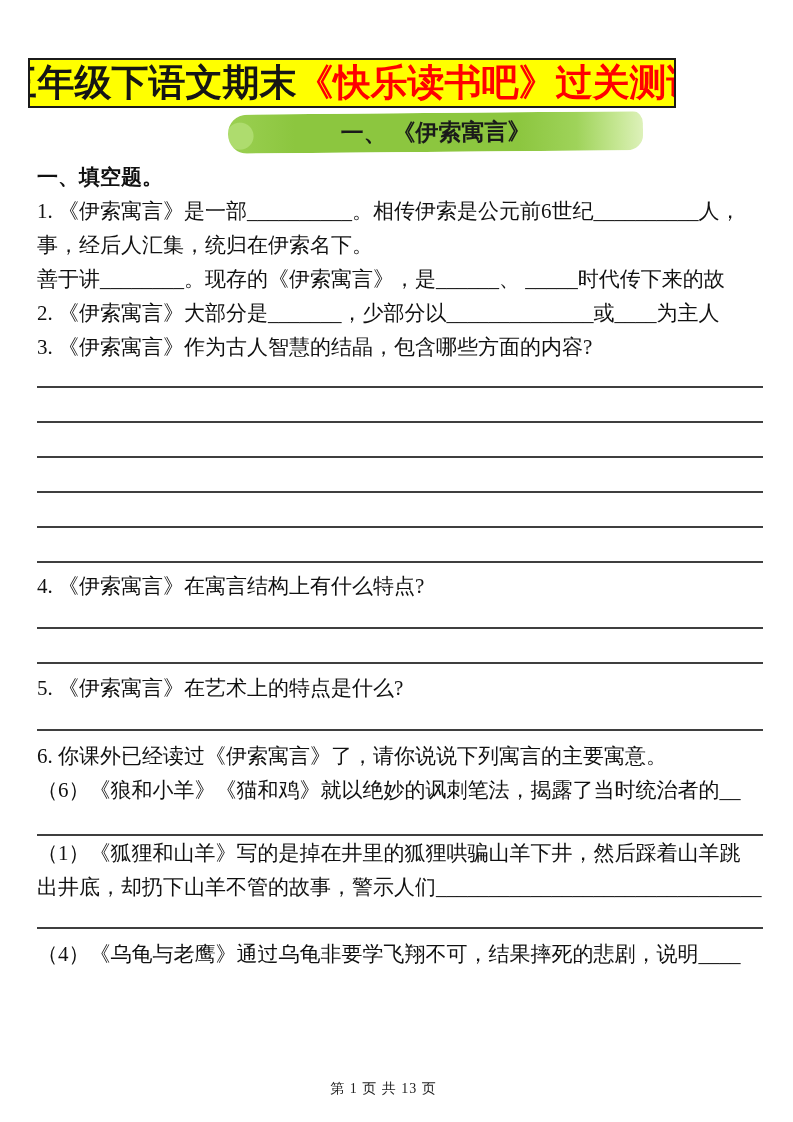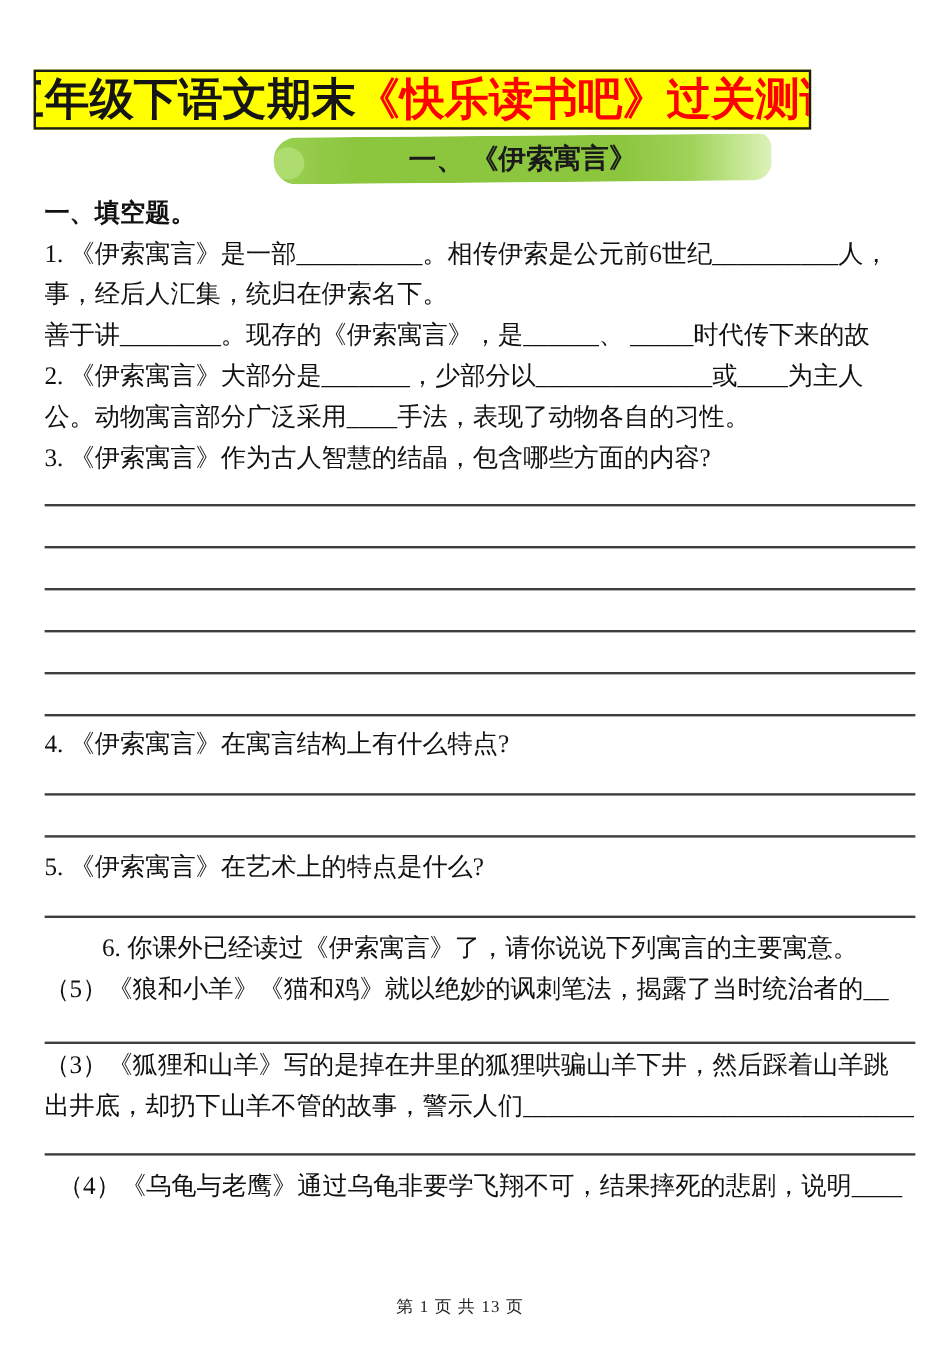--- a/index.html
+++ b/index.html
@@ -61,21 +61,21 @@
   .doc-body p {
     margin: 0;
     white-space: nowrap;
   }
   .section-heading {
     font-weight: bold;
     font-size: 21px;
   }
   .mt6 { margin-top: 6px !important; }
   .mt7 { margin-top: 7px !important; }
-  .mt8 { margin-top: 8px !important; text-align: center; }
+  .mt8 { margin-top: 8px !important; }
   
   .lines .line {
     height: 33px;
     border-bottom: 2px solid #3f3f3f;
   }
   .g1 .line.first { height: 22px; }
   .g2 .line.first { height: 24px; }
   .g3 .line.first { height: 24px; }
   .g4 .line.first { height: 27px; }
   .g5 .line.first { height: 23px; }
@@ -105,21 +105,20 @@
   </div>
 
   <div class="doc-body">
     <p class="section-heading">一、填空题。</p>
 
     <p>1. 《伊索寓言》是一部__________。相传伊索是公元前6世纪__________人，</p>
     <p>事，经后人汇集，统归在伊索名下。</p>
     <p>善于讲________。现存的《伊索寓言》，是______、 _____时代传下来的故</p>
 
     <p>2. 《伊索寓言》大部分是_______，少部分以______________或____为主人</p>
-    <p>公。动物寓言部分广泛采用____手法，表现了动物各自的习性。</p>
 
     <p>3. 《伊索寓言》作为古人智慧的结晶，包含哪些方面的内容?</p>
     <div class="lines g1">
       <div class="line first"></div>
       <div class="line"></div>
       <div class="line"></div>
       <div class="line"></div>
       <div class="line"></div>
       <div class="line"></div>
     </div>
@@ -129,26 +128,26 @@
       <div class="line first"></div>
       <div class="line"></div>
     </div>
 
     <p class="mt7">5. 《伊索寓言》在艺术上的特点是什么?</p>
     <div class="lines g3">
       <div class="line first"></div>
     </div>
 
     <p class="mt8">6. 你课外已经读过《伊索寓言》了，请你说说下列寓言的主要寓意。</p>
-    <p>（5）《狼和小羊》《猫和鸡》就以绝妙的讽刺笔法，揭露了当时统治者的__</p>
+    <p>（6）《狼和小羊》《猫和鸡》就以绝妙的讽刺笔法，揭露了当时统治者的__</p>
     <div class="lines g4">
       <div class="line first"></div>
     </div>
 
-    <p>（3）《狐狸和山羊》写的是掉在井里的狐狸哄骗山羊下井，然后踩着山羊跳</p>
+    <p>（1）《狐狸和山羊》写的是掉在井里的狐狸哄骗山羊下井，然后踩着山羊跳</p>
     <p>出井底，却扔下山羊不管的故事，警示人们_______________________________</p>
     <div class="lines g5">
       <div class="line first"></div>
     </div>
 
     <p class="mt8">（4）《乌龟与老鹰》通过乌龟非要学飞翔不可，结果摔死的悲剧，说明____</p>
   </div>
 
   <div class="footer">
     <span>第 1 页 共 13 页</span>

